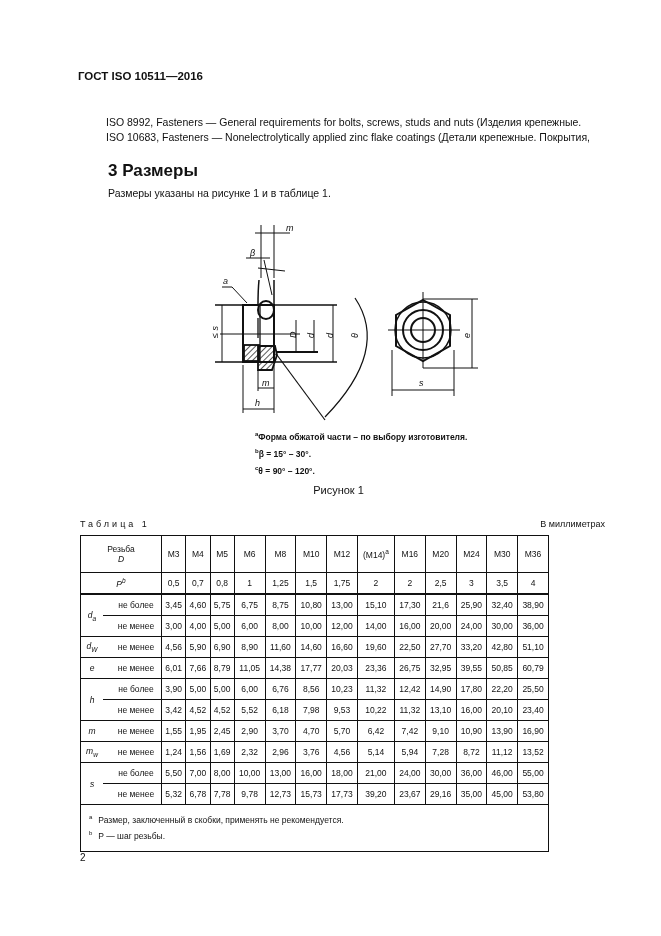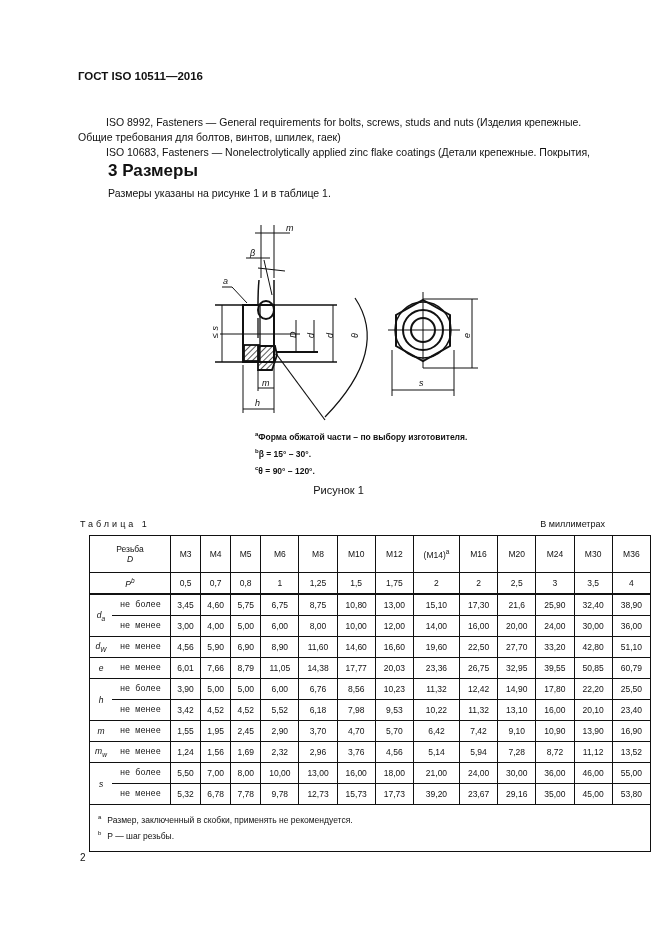--- a/index.html
+++ b/index.html
@@ -11,42 +11,41 @@
   .refs { left:78px; top:94px; width:540px;margin-top:21px; }
   .refs .ind { padding-left:28px; }
   .sec { left:108px; top:161px; font-size:17px; font-weight:bold; }
   .intro { left:108px; top:186px; font-size:10.5px; line-height:15px; }
   .fig { left:200px; top:220px; }
   .fignotes { left:255px; top:427px; font-size:8.5px; font-weight:bold; line-height:14px; }
   .fignotes sup { font-size:6px; }
   .figcap { left:8px; width:661px; top:484px; text-align:center; font-size:11px; }
   .tcap { left:80px; top:519px; font-size:9px; letter-spacing:3px; }
   .tunits { right:56px; top:519px; font-size:9px; }
-  table.t { position:absolute; left:89px; top:535px; width:562px; border-collapse:collapse;
+  table.t { position:absolute; left:80px; top:535px; width:469px; border-collapse:collapse;
             font-size:8.5px; }
   table.t td { border:1px solid #111; text-align:center; height:20px; padding:0; }
   table.t tr.hrow td { height:36px; }
   table.t tr.prow td { border-bottom:2px solid #111; }
   table.t td.sym { font-style:italic; width:22px; border-right:none; }
-  table.t td.lim { width:50px; border-left:none; text-align:left; padding-left:8px;font-family:Liberation Mono, monospace; }
+  table.t td.lim { width:50px; border-left:none; text-align:center; padding-left:8px; }
   table.t td.notes { text-align:left; padding:6px 0 8px 8px; line-height:13px; height:auto; }
   table.t td.notes sup { font-size:6px; margin-right:6px; }
   table.t sub { font-size:6.5px; }
   table.t sup { font-size:6.5px; }
   .pagenum { left:80px; top:852px; font-size:10px; }
 </style>
 </head>
 <body>
 
 <div class="abs hdr">ГОСТ ISO 10511—2016</div>
 
 <div class="abs p refs">
   <div>
     <div class="ind">ISO 8992, Fasteners — General requirements for bolts, screws, studs and nuts (Изделия крепежные.</div>
-    <div>Общие требования для болтов, винтов, шпилек, гаек)</div>
   </div>
   <div>
     <div class="ind">ISO 10683, Fasteners — Nonelectrolytically applied zinc flake coatings (Детали крепежные. Покрытия,</div>
   </div>
 </div>
 
 <div class="abs sec">3  Размеры</div>
 
 <div class="abs intro">
   <div>Размеры указаны на рисунке 1 и в таблице 1.</div>

